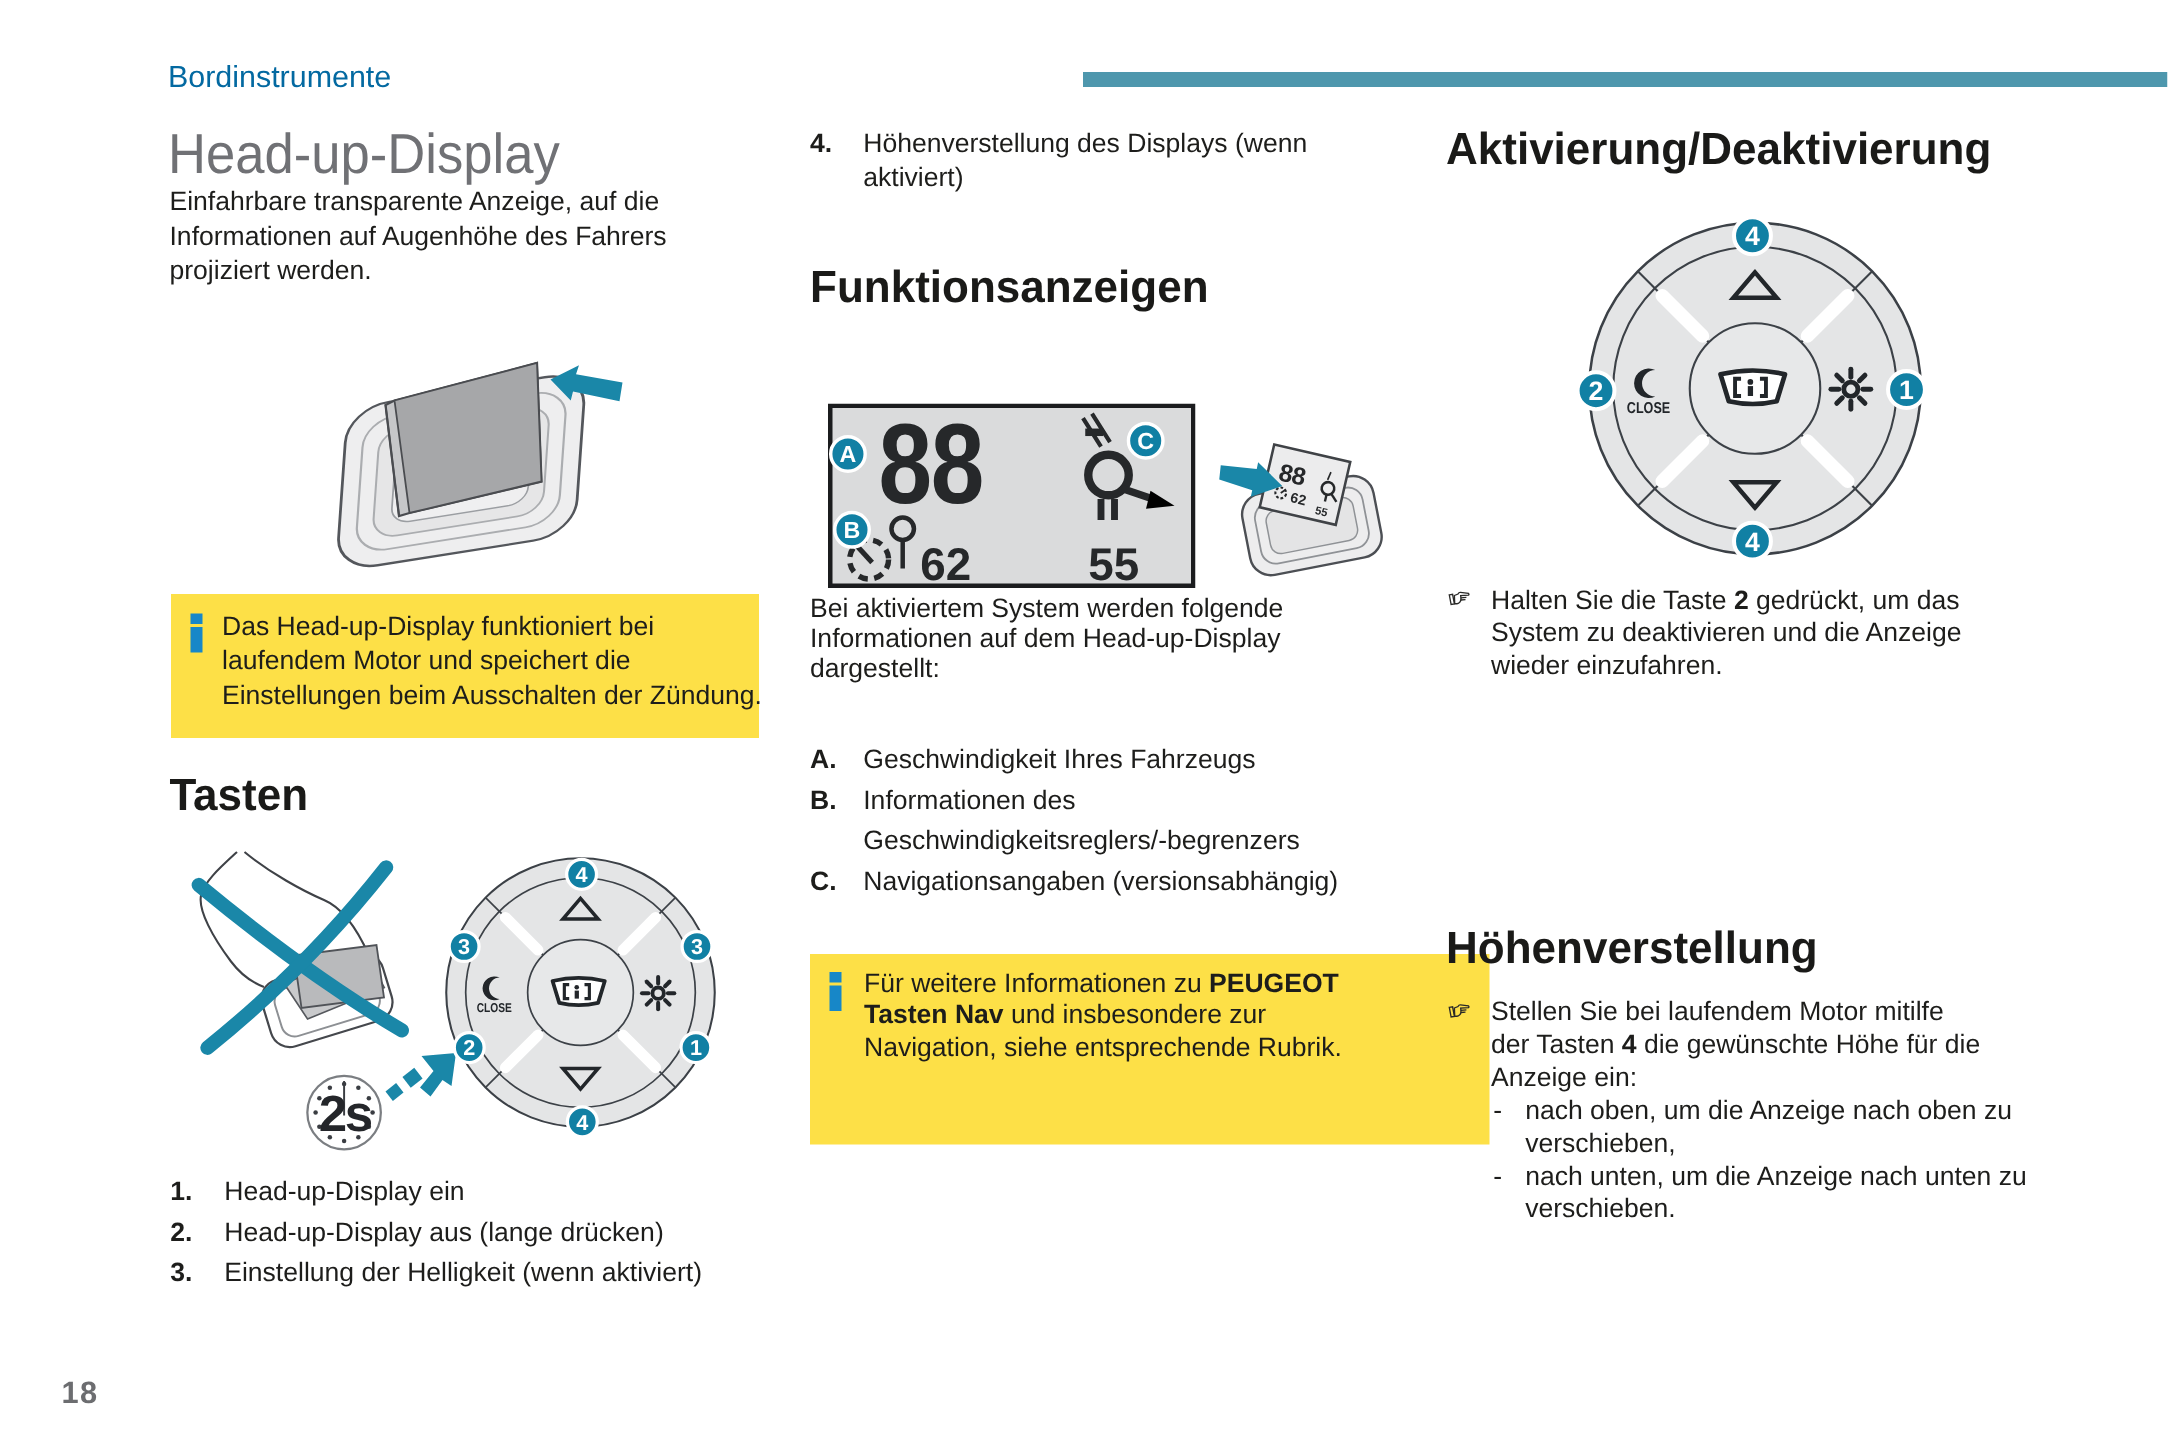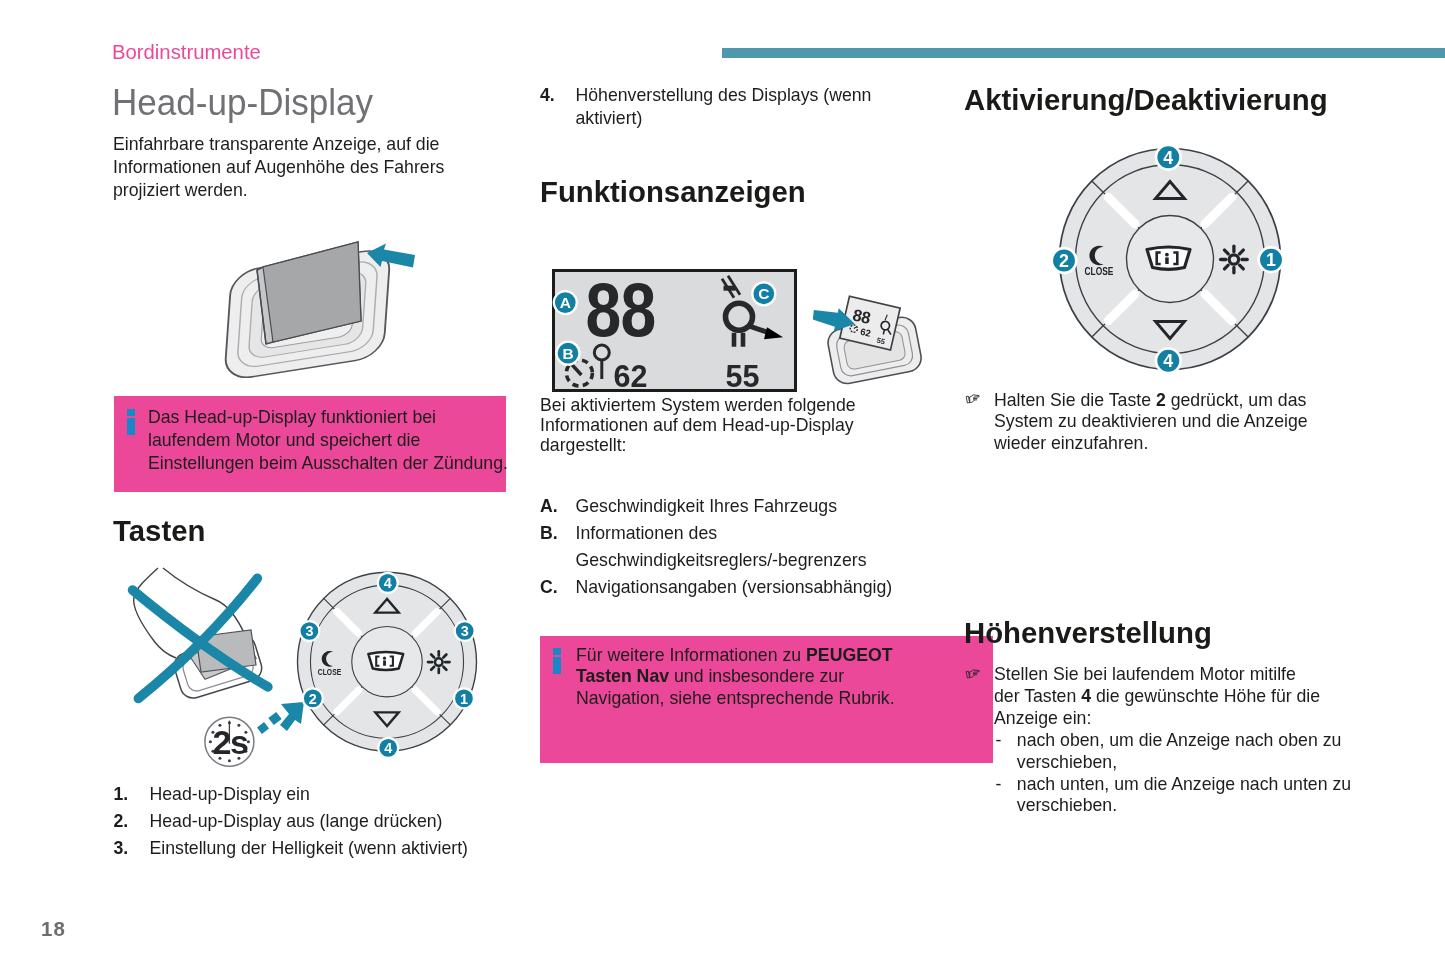--- a/index.html
+++ b/index.html
@@ -1,40 +1,40 @@
 <!DOCTYPE html>
 <html><head>
 <meta charset="utf-8">
 <style>
 html,body{margin:0;padding:0}
 body{width:1445px;height:964px;background:#fff;font-family:"Liberation Sans",sans-serif;color:#1d1d1b;position:relative;overflow:hidden}
 .abs{position:absolute}
 .body{font-size:17.7px;line-height:23px}
 .h1{font-size:37.5px;color:#707175;white-space:nowrap;transform:scaleX(.935);transform-origin:0 0}
 .h2{font-size:30px;font-weight:bold;color:#1a1a18;white-space:nowrap;transform:scaleX(.978);transform-origin:0 0}
-.crumb{font-size:20.3px;color:#ec4899}
+.crumb{font-size:20.3px;color:#0369a1}
 .list{font-size:17.7px;line-height:27.1px}
 .li{position:relative;padding-left:36px}
 .li .mk{position:absolute;left:0;top:0;font-weight:bold}
-.ibox{background:#ec4899}
+.ibox{background:#fde047}
 .iico{position:absolute;width:8px}
 .iico .d1{width:8px;height:7px;background:#1787c8}
 .iico .d2{width:8px;height:17px;background:#1787c8;margin-top:2px}
 .b{font-weight:bold}
 .l22{line-height:21.9px}
 .hand{display:inline-block;width:15px;height:10px;vertical-align:1.5px}
 </style>
 </head>
 <body>
 
 <div class="abs" style="left:722px;top:48px;width:723px;height:9.5px;background:#4e97ad"></div>
 
 <div class="abs crumb" style="left:112px;top:40.5px">Bordinstrumente</div>
 <div class="abs h1" style="left:112px;top:81px">Head-up-Display</div>
-<div class="abs body" style="left:113px;top:133px;white-space:nowrap">Einfahrbare transparente Anzeige, auf die<br>Informationen auf Augenhöhe des Fahrers<br>projiziert werden.</div>
+<div class="abs body" style="left:113px;top:123px;white-space:nowrap">Einfahrbare transparente Anzeige, auf die<br>Informationen auf Augenhöhe des Fahrers<br>projiziert werden.</div>
 
 <svg class="abs" style="left:185px;top:230px" width="330" height="185" viewBox="0 0 330 185">
  <g transform="translate(121,84)">
   <g transform="rotate(-9) skewX(-13) scale(1,0.8)">
    <rect x="-79" y="-66" width="161" height="133" rx="28" fill="#eeeeef" stroke="#54575c" stroke-width="1.9"></rect>
    <rect x="-67" y="-54" width="137" height="109" rx="22" fill="none" stroke="#abadb0" stroke-width="1.5"></rect>
    <rect x="-56" y="-43" width="115" height="88" rx="17" fill="#e6e6e7" stroke="#abadb0" stroke-width="1.4"></rect>
    <rect x="-44" y="-32" width="92" height="67" rx="13" fill="#efeff0" stroke="#9b9ea2" stroke-width="1.2"></rect>
   </g>
  </g>

